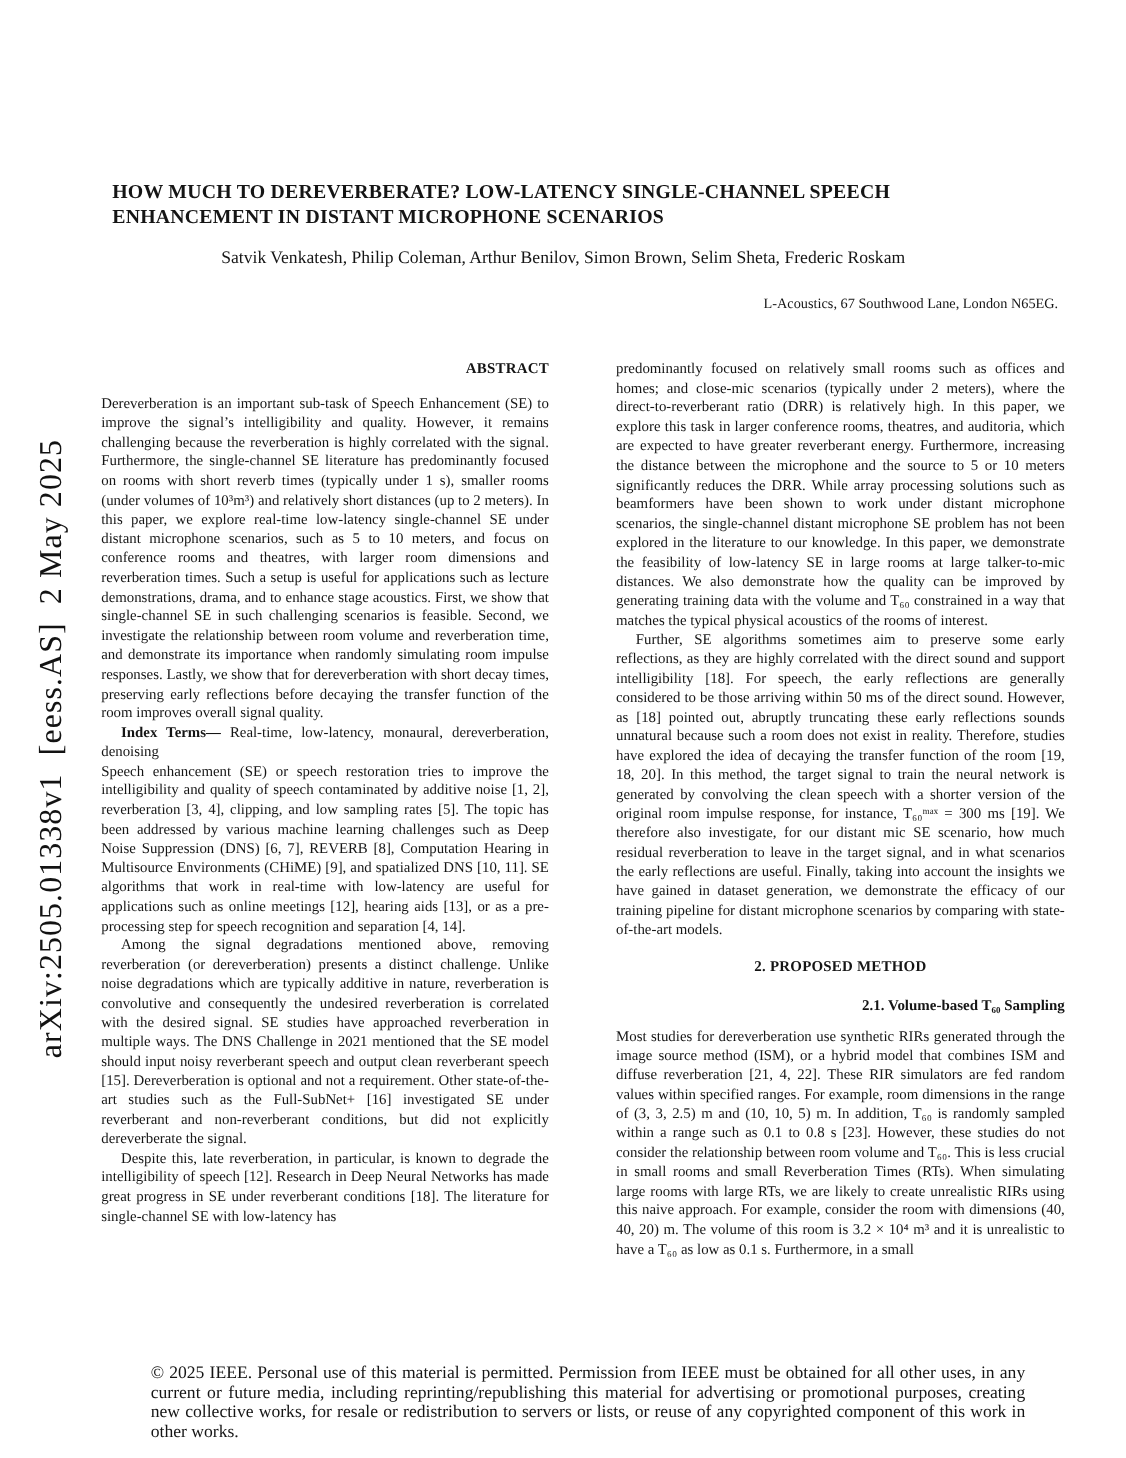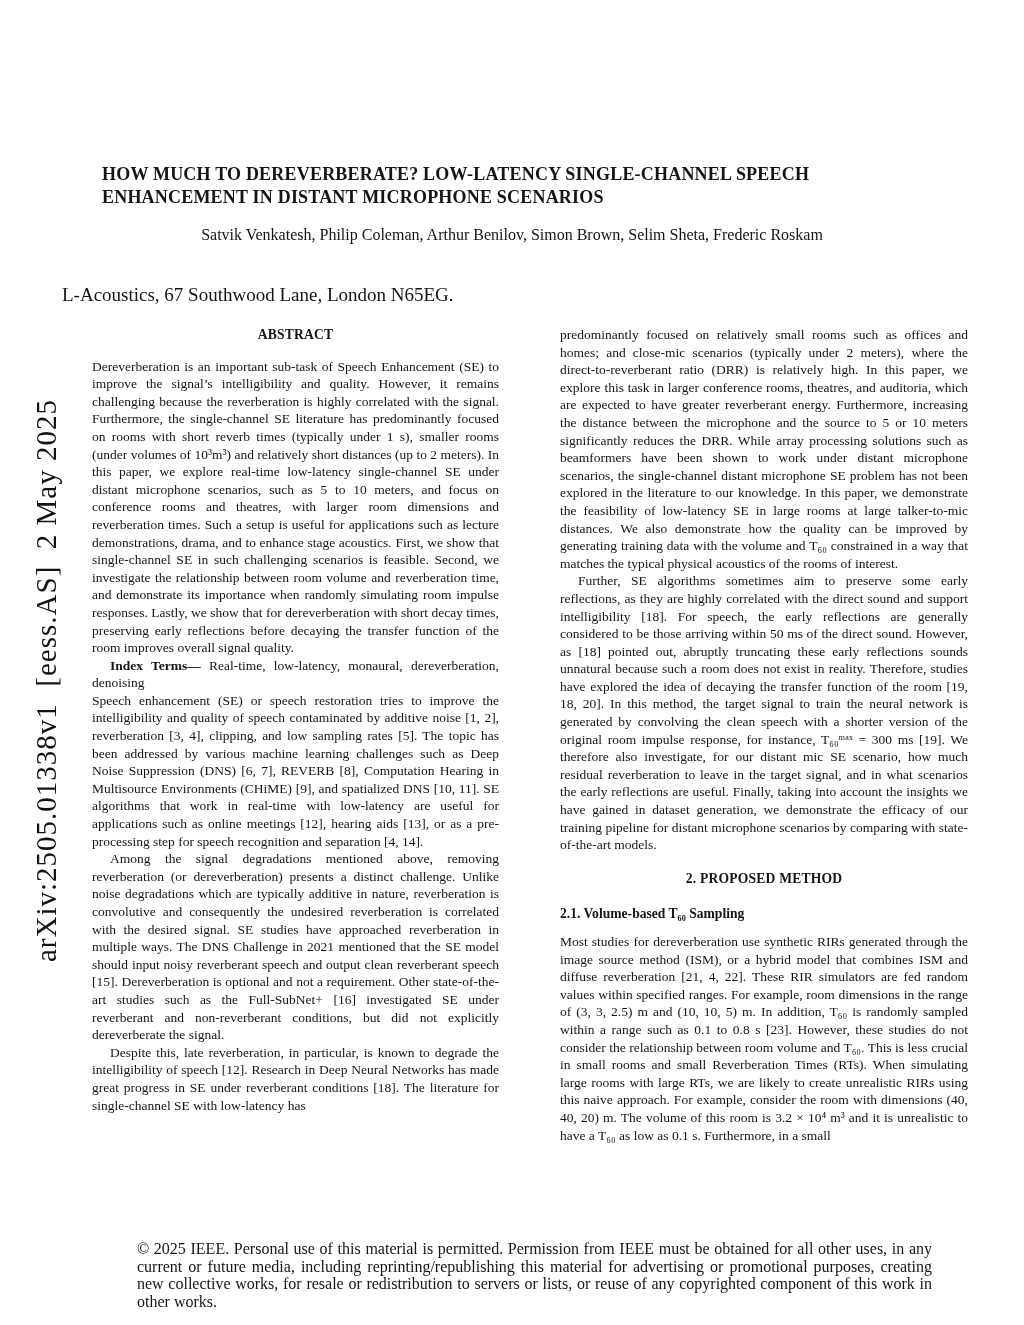--- a/index.html
+++ b/index.html
@@ -45,25 +45,25 @@
   .authors {
     position: absolute;
     top: 226px;
     left: 62px;
     width: 900px;
     text-align: center;
     font-size: 16px;
   }
   .affiliation {
     position: absolute;
-    top: 284px;
+    top: 268px;
     left: 62px;
     width: 900px;
-    text-align: left;
-    font-size: 19px;
+    text-align: right;
+    font-size: 13px;
   }
 
   
   .col {
     position: absolute;
     top: 326px;
     width: 407px;
     font-size: 13.5px;
     line-height: 17.6px;
     text-align: justify;
@@ -71,25 +71,25 @@
   .col-left  { left: 92px; }
   .col-right { left: 527px; width: 408px; margin-left: 33px; }
 
   .sec-heading {
     font-size: 13.6px;
     font-weight: 700;
     text-align: center;
     margin: 16px 0 14px 0;
     letter-spacing: 0.2px;
   }
-  .col .sec-heading:first-child { margin-top: 0; }
+  .col .sec-heading:first-child { margin-top: 0; text-align: right; }
   .subsec-heading {
     font-size: 13.6px;
     font-weight: 700;
-    text-align: left;
+    text-align: right;
     margin: 18px 0 10px 0;
   }
   .body-par { margin: 0; }
   .indent { text-indent: 18px; }
   .it-label { font-weight: 700; }
 
   
   .copyright {
     position: absolute;
     left: 137px;

